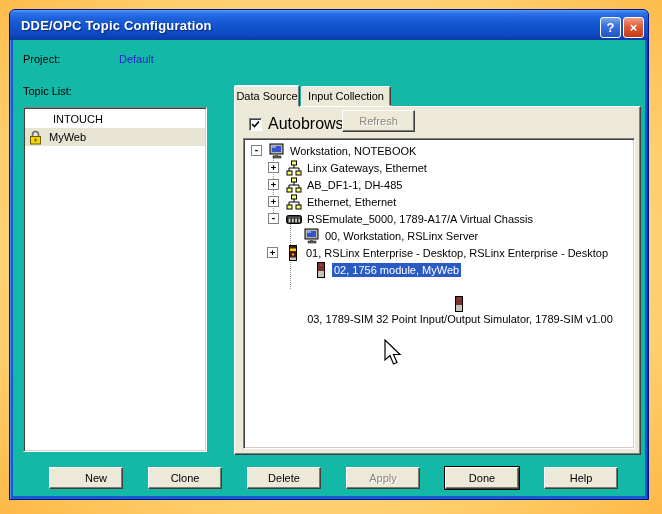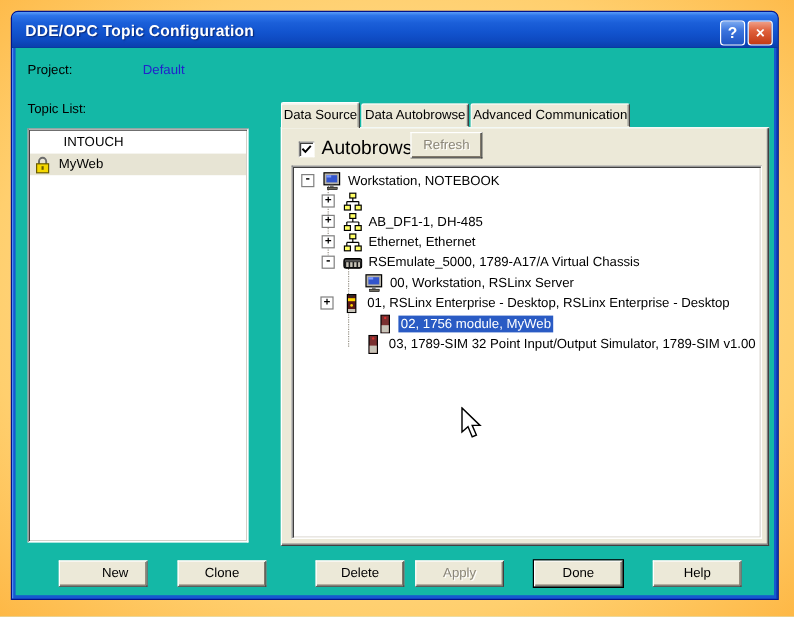--- a/index.html
+++ b/index.html
@@ -100,35 +100,34 @@
             <path d="M4.5 7 V4.5 a3 3 0 0 1 6 0 V7" fill="none" stroke="#6b6b6b" stroke-width="1.6"></path>
             <rect x="2.5" y="6.5" width="10" height="7.5" fill="#f5d800" stroke="#6b5c00"></rect>
             <rect x="6.6" y="8.5" width="1.8" height="3" fill="#6b5c00"></rect>
           </svg>
           <span class="txt">MyWeb</span>
         </div>
       </div>
 
       <div class="tabctl">
         <div class="tab active" style="left:0;width:66px;">Data Source</div>
-        <div class="tab" style="left:67px;width:90px;">Data Autobrowse</div>
-        <div class="tab" style="left:158px;width:133px;">Advanced Communication</div>
+        <div class="tab" style="left:67px;width:90px;">Input Collection</div>
 
         <div class="tabpage">
 
           <div class="checkrow">
             <div class="checkbox">
               <svg width="9" height="9" viewBox="0 0 9 9">
                 <polyline points="1,4 3.5,6.5 8,1.5" fill="none" stroke="#000" stroke-width="1.6"></polyline>
               </svg>
             </div>
             <span class="checklabel">Autobrowse</span>
           </div>
 
-          <div class="btn disabled refresh" style="position:absolute;width:60px;height:22px;">Refresh</div>
+          <div class="btn disabled refresh" style="position:absolute;width:73px;height:22px;">Refresh</div>
 
           <div class="tree sunken">
             <div class="tree-content">
 
               <div class="connector" style="left:27px;top:14px;height:66px;"></div>
               <div class="connector" style="left:44px;top:82px;height:66px;"></div>
 
               <div class="trow l0" style="top:1px;">
                 <span class="ebox">-</span>
                 <svg class="ticon" viewBox="0 0 16 16">
@@ -142,20 +141,21 @@
               </div>
 
               <div class="trow l1" style="top:18px;">
                 <span class="ebox">+</span>
                 <svg class="ticon" viewBox="0 0 16 16">
                   <path d="M8 4 v4 M3 8 h10 M3 8 v3 M13 8 v3" stroke="#000" fill="none"></path>
                   <rect x="5.5" y="1" width="5" height="4" fill="#ffff66" stroke="#000"></rect>
                   <rect x="1" y="11" width="5" height="4" fill="#ffff66" stroke="#000"></rect>
                   <rect x="10" y="11" width="5" height="4" fill="#ffff66" stroke="#000"></rect>
                 </svg>
+                <span class="lbl">Linx Gateways, Ethernet</span>
               </div>
 
               <div class="trow l1" style="top:35px;">
                 <span class="ebox">+</span>
                 <svg class="ticon" viewBox="0 0 16 16">
                   <path d="M8 4 v4 M3 8 h10 M3 8 v3 M13 8 v3" stroke="#000" fill="none"></path>
                   <rect x="5.5" y="1" width="5" height="4" fill="#ffff66" stroke="#000"></rect>
                   <rect x="1" y="11" width="5" height="4" fill="#ffff66" stroke="#000"></rect>
                   <rect x="10" y="11" width="5" height="4" fill="#ffff66" stroke="#000"></rect>
                 </svg>
@@ -213,39 +213,39 @@
               <div class="trow l2 sel" style="top:120px;margin-left:10px;">
                 <span class="espace"></span>
                 <svg class="ticon" viewBox="0 0 16 16">
                   <rect x="4.5" y="0.5" width="7" height="15" fill="#7a3030" stroke="#000"></rect>
                   <circle cx="8" cy="3" r="1" fill="#e03030"></circle>
                   <rect x="5" y="9" width="6" height="6" fill="#c8c4b8"></rect>
                 </svg>
                 <span class="lbl">02, 1756 module, MyWeb</span>
               </div>
 
-              <div class="trow l2" style="top:137px;">
+              <div class="trow l2" style="top:137px;flex-direction:column;">
                 <span class="espace"></span>
                 <svg class="ticon" viewBox="0 0 16 16">
                   <rect x="4.5" y="0.5" width="7" height="15" fill="#7a3030" stroke="#000"></rect>
                   <circle cx="8" cy="3" r="1" fill="#e03030"></circle>
                   <rect x="5" y="9" width="6" height="6" fill="#c8c4b8"></rect>
                 </svg>
                 <span class="lbl">03, 1789-SIM 32 Point Input/Output Simulator, 1789-SIM v1.00</span>
               </div>
 
             </div>
           </div>
 
         </div>
       </div>
 
       <div class="btn" style="left:36px;top:427px;padding-left:20px;">New</div>
       <div class="btn" style="left:135px;top:427px;">Clone</div>
-      <div class="btn" style="left:234px;top:427px;margin-left:16px;">Delete</div>
+      <div class="btn" style="left:234px;top:427px;">Delete</div>
       <div class="btn disabled" style="left:333px;top:427px;">Apply</div>
       <div class="btn default" style="left:432px;top:427px;">Done</div>
       <div class="btn" style="left:531px;top:427px;">Help</div>
 
     </div>
   </div>
 
   <svg class="cursor" width="20" height="30" viewBox="0 0 20 30">
     <path d="M1 1 L1 21 L6 16.5 L9.5 25 L13 23.5 L9.5 15.5 L16 15.5 Z" fill="#fff" stroke="#000" stroke-width="1.2"></path>
   </svg>

